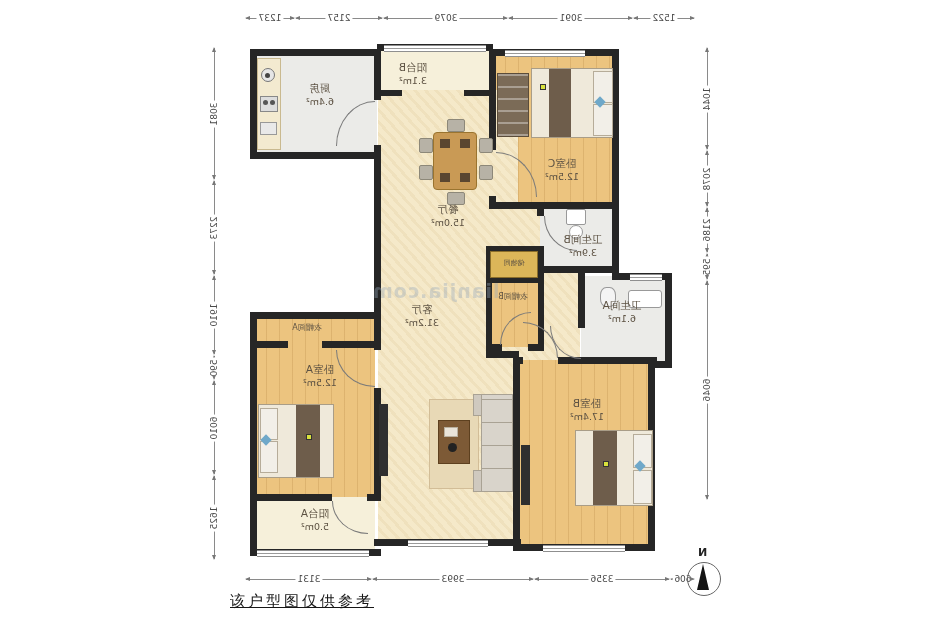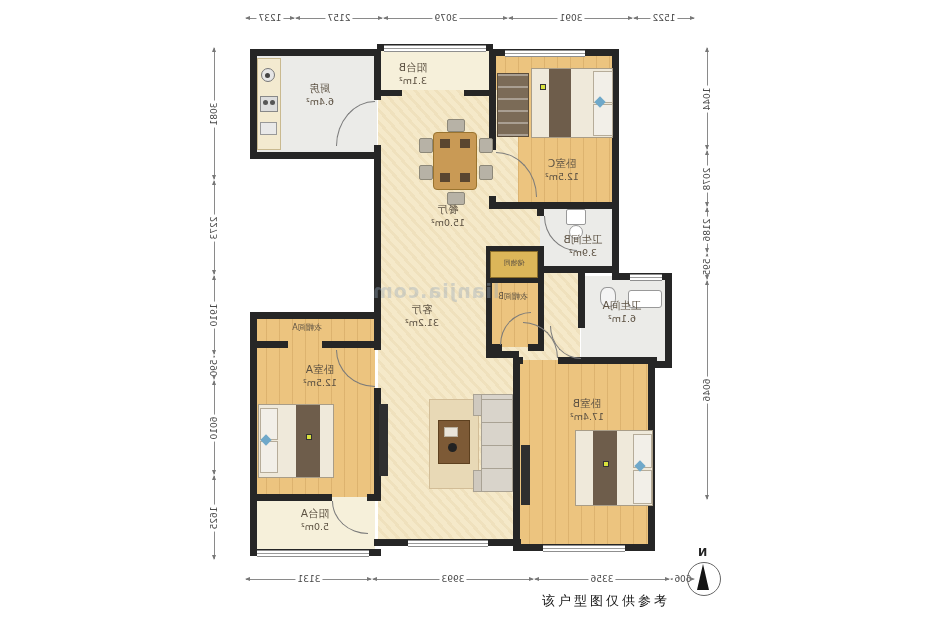--- a/index.html
+++ b/index.html
@@ -38,22 +38,22 @@
               color:#5d5243;line-height:1.3;white-space:nowrap;}
   .rname{display:block;font-size:10.5px;}
   .rarea{display:block;font-size:9.5px;}
   .small-label .rname{font-size:8px;}
   
   .furn{position:absolute;box-sizing:border-box;}
   .pillow{position:absolute;background:#f2efe8;border:1px solid #b6ac99;}
   .diamond{position:absolute;width:8px;height:8px;background:#6fa8c9;transform:rotate(45deg);}
   .chair{position:absolute;width:12px;height:13px;background:#b7b2a6;border:1px solid #8d8879;border-radius:2px;}
   
-  #caption{position:absolute;text-align:right;font-family:"Liberation Serif","DejaVu Serif",serif;
-           font-size:13px;letter-spacing:3px;color:#161616;}
+  #caption{position:absolute;text-align:left;font-family:"Liberation Serif","DejaVu Serif",serif;
+           font-size:15px;letter-spacing:3px;color:#161616;text-decoration:underline;}
   #compass-n{position:absolute;transform:scaleX(-1);font-size:11px;font-weight:bold;color:#222;}
   #compass-circle{position:absolute;width:32px;height:32px;border:1px solid #666;border-radius:50%;}
   #compass-needle{position:absolute;width:0;height:0;border-left:6px solid transparent;
                   border-right:6px solid transparent;border-bottom:26px solid #141414;}
   #watermark{position:absolute;transform:scaleX(-1);font-size:19px;font-weight:bold;
              color:rgba(150,168,186,.38);letter-spacing:1px;}
 </style>
 </head>
 <body>
 

